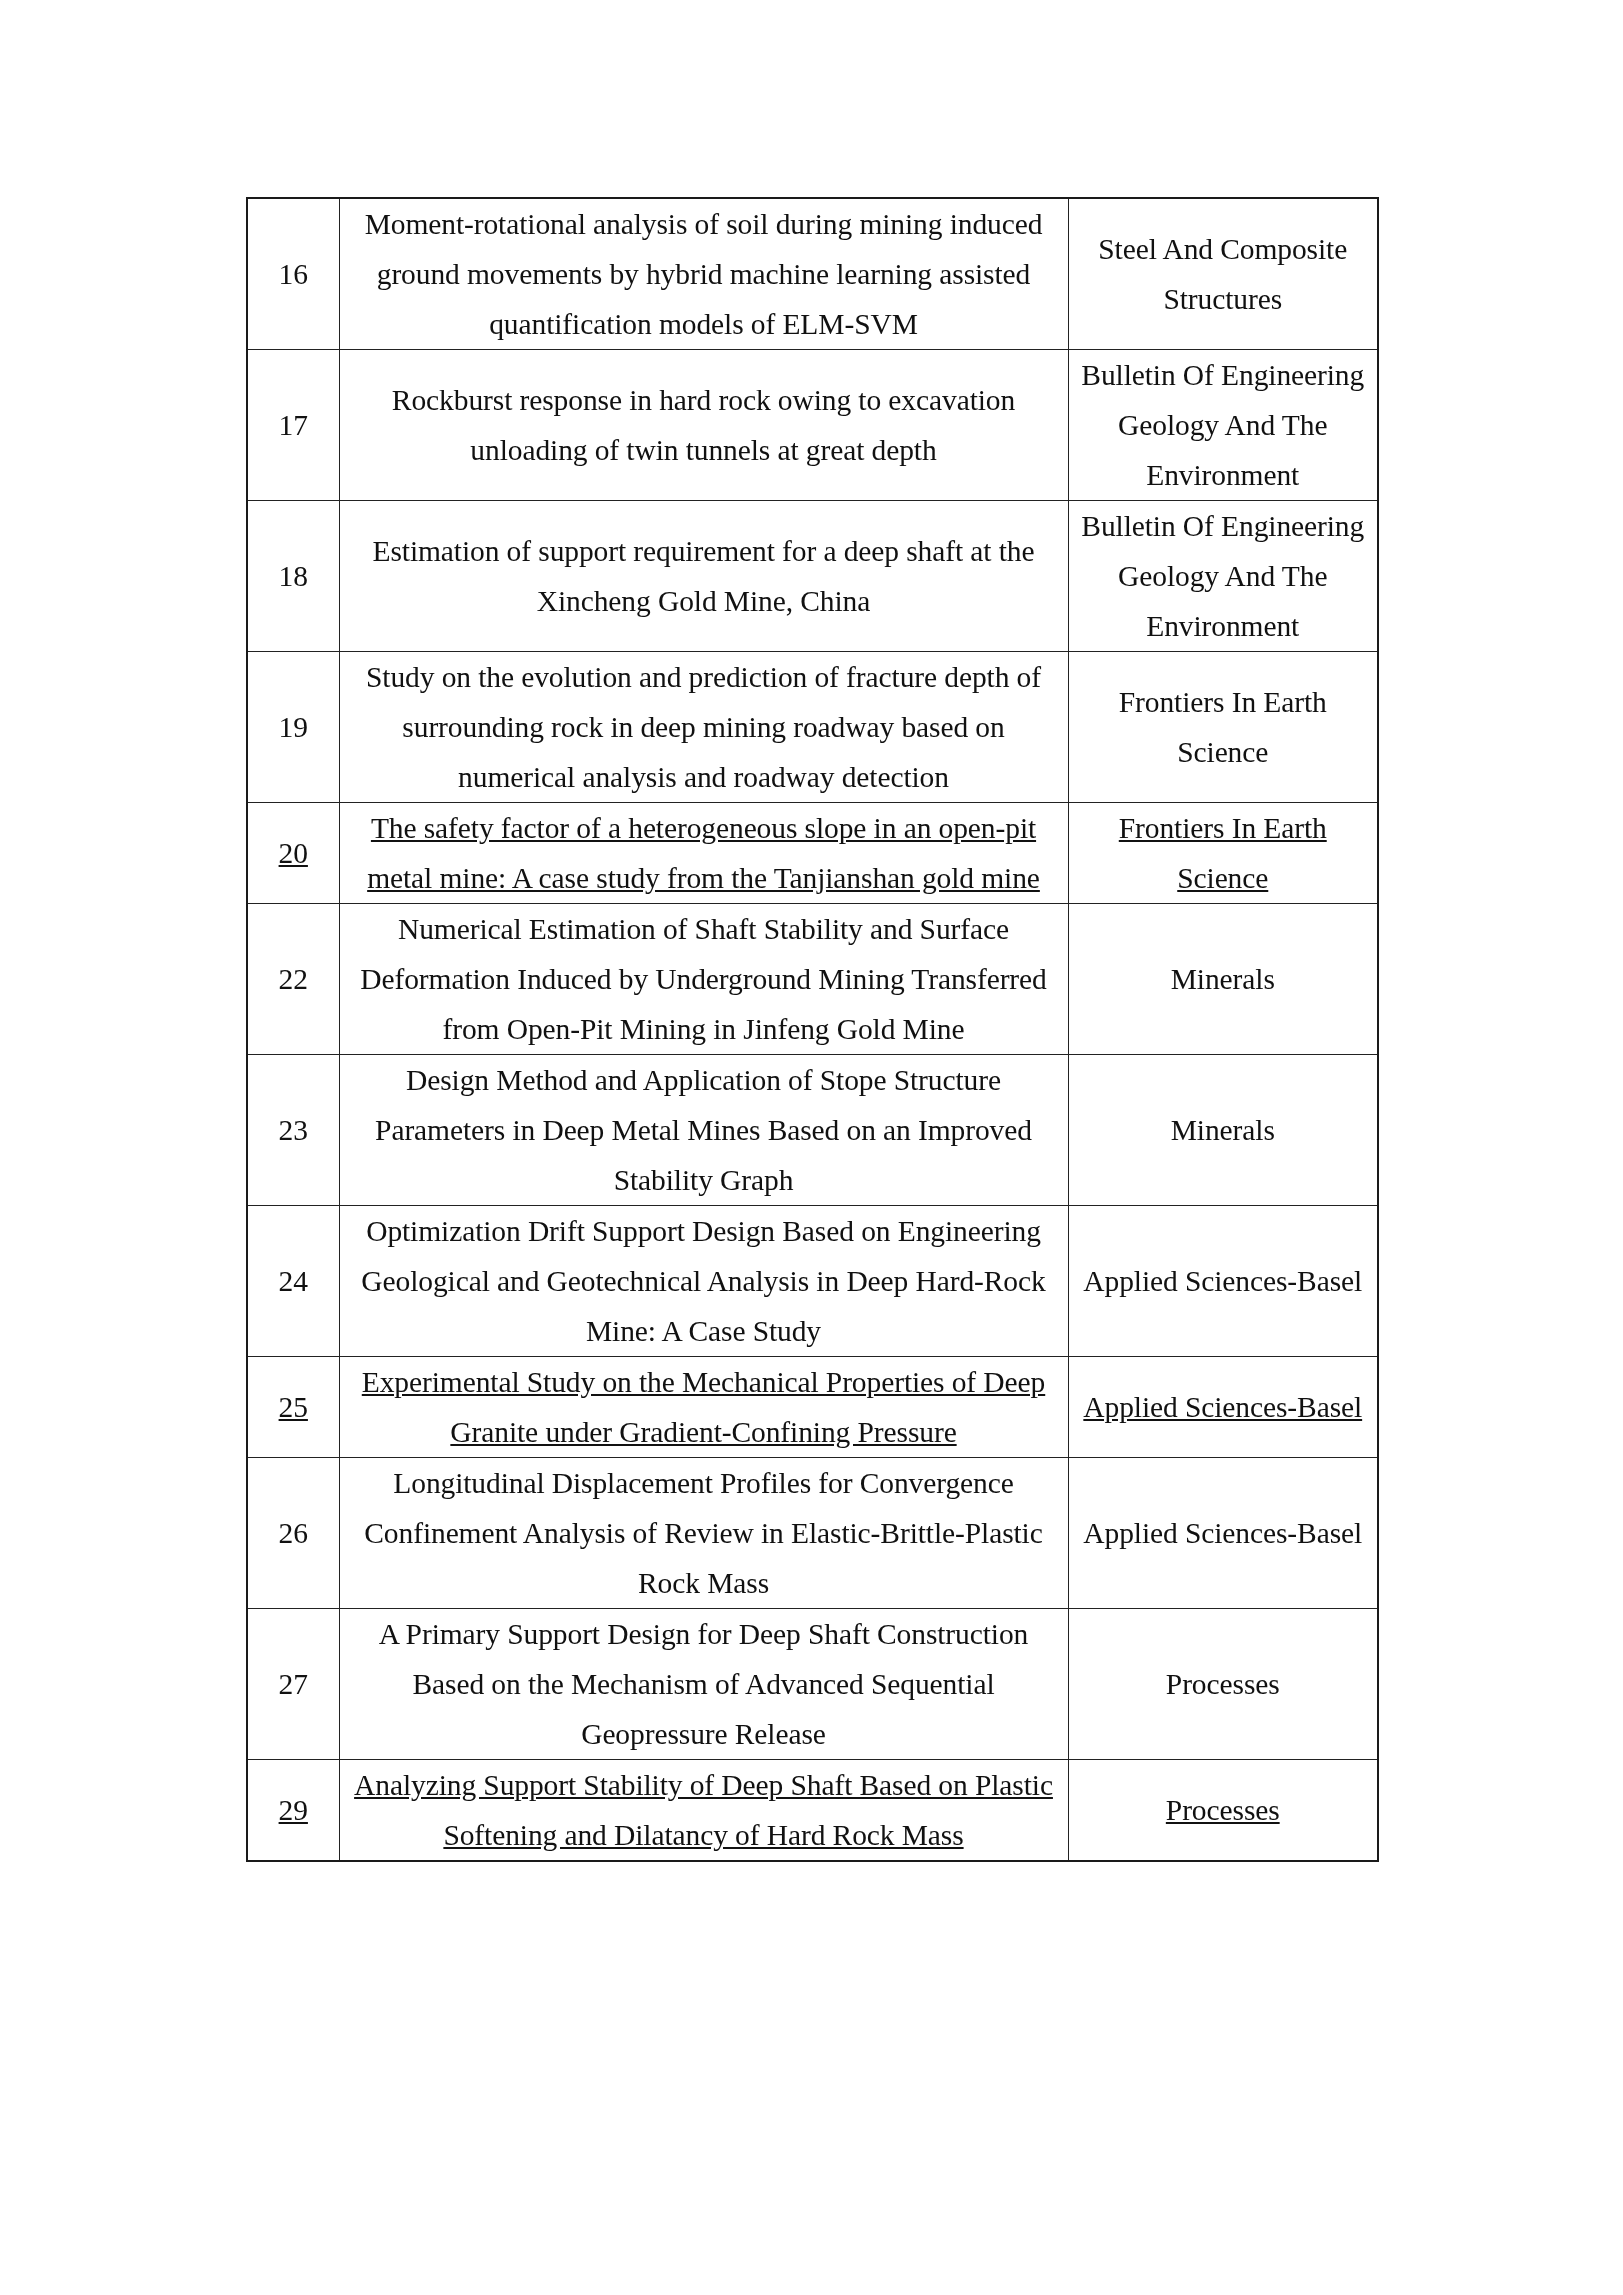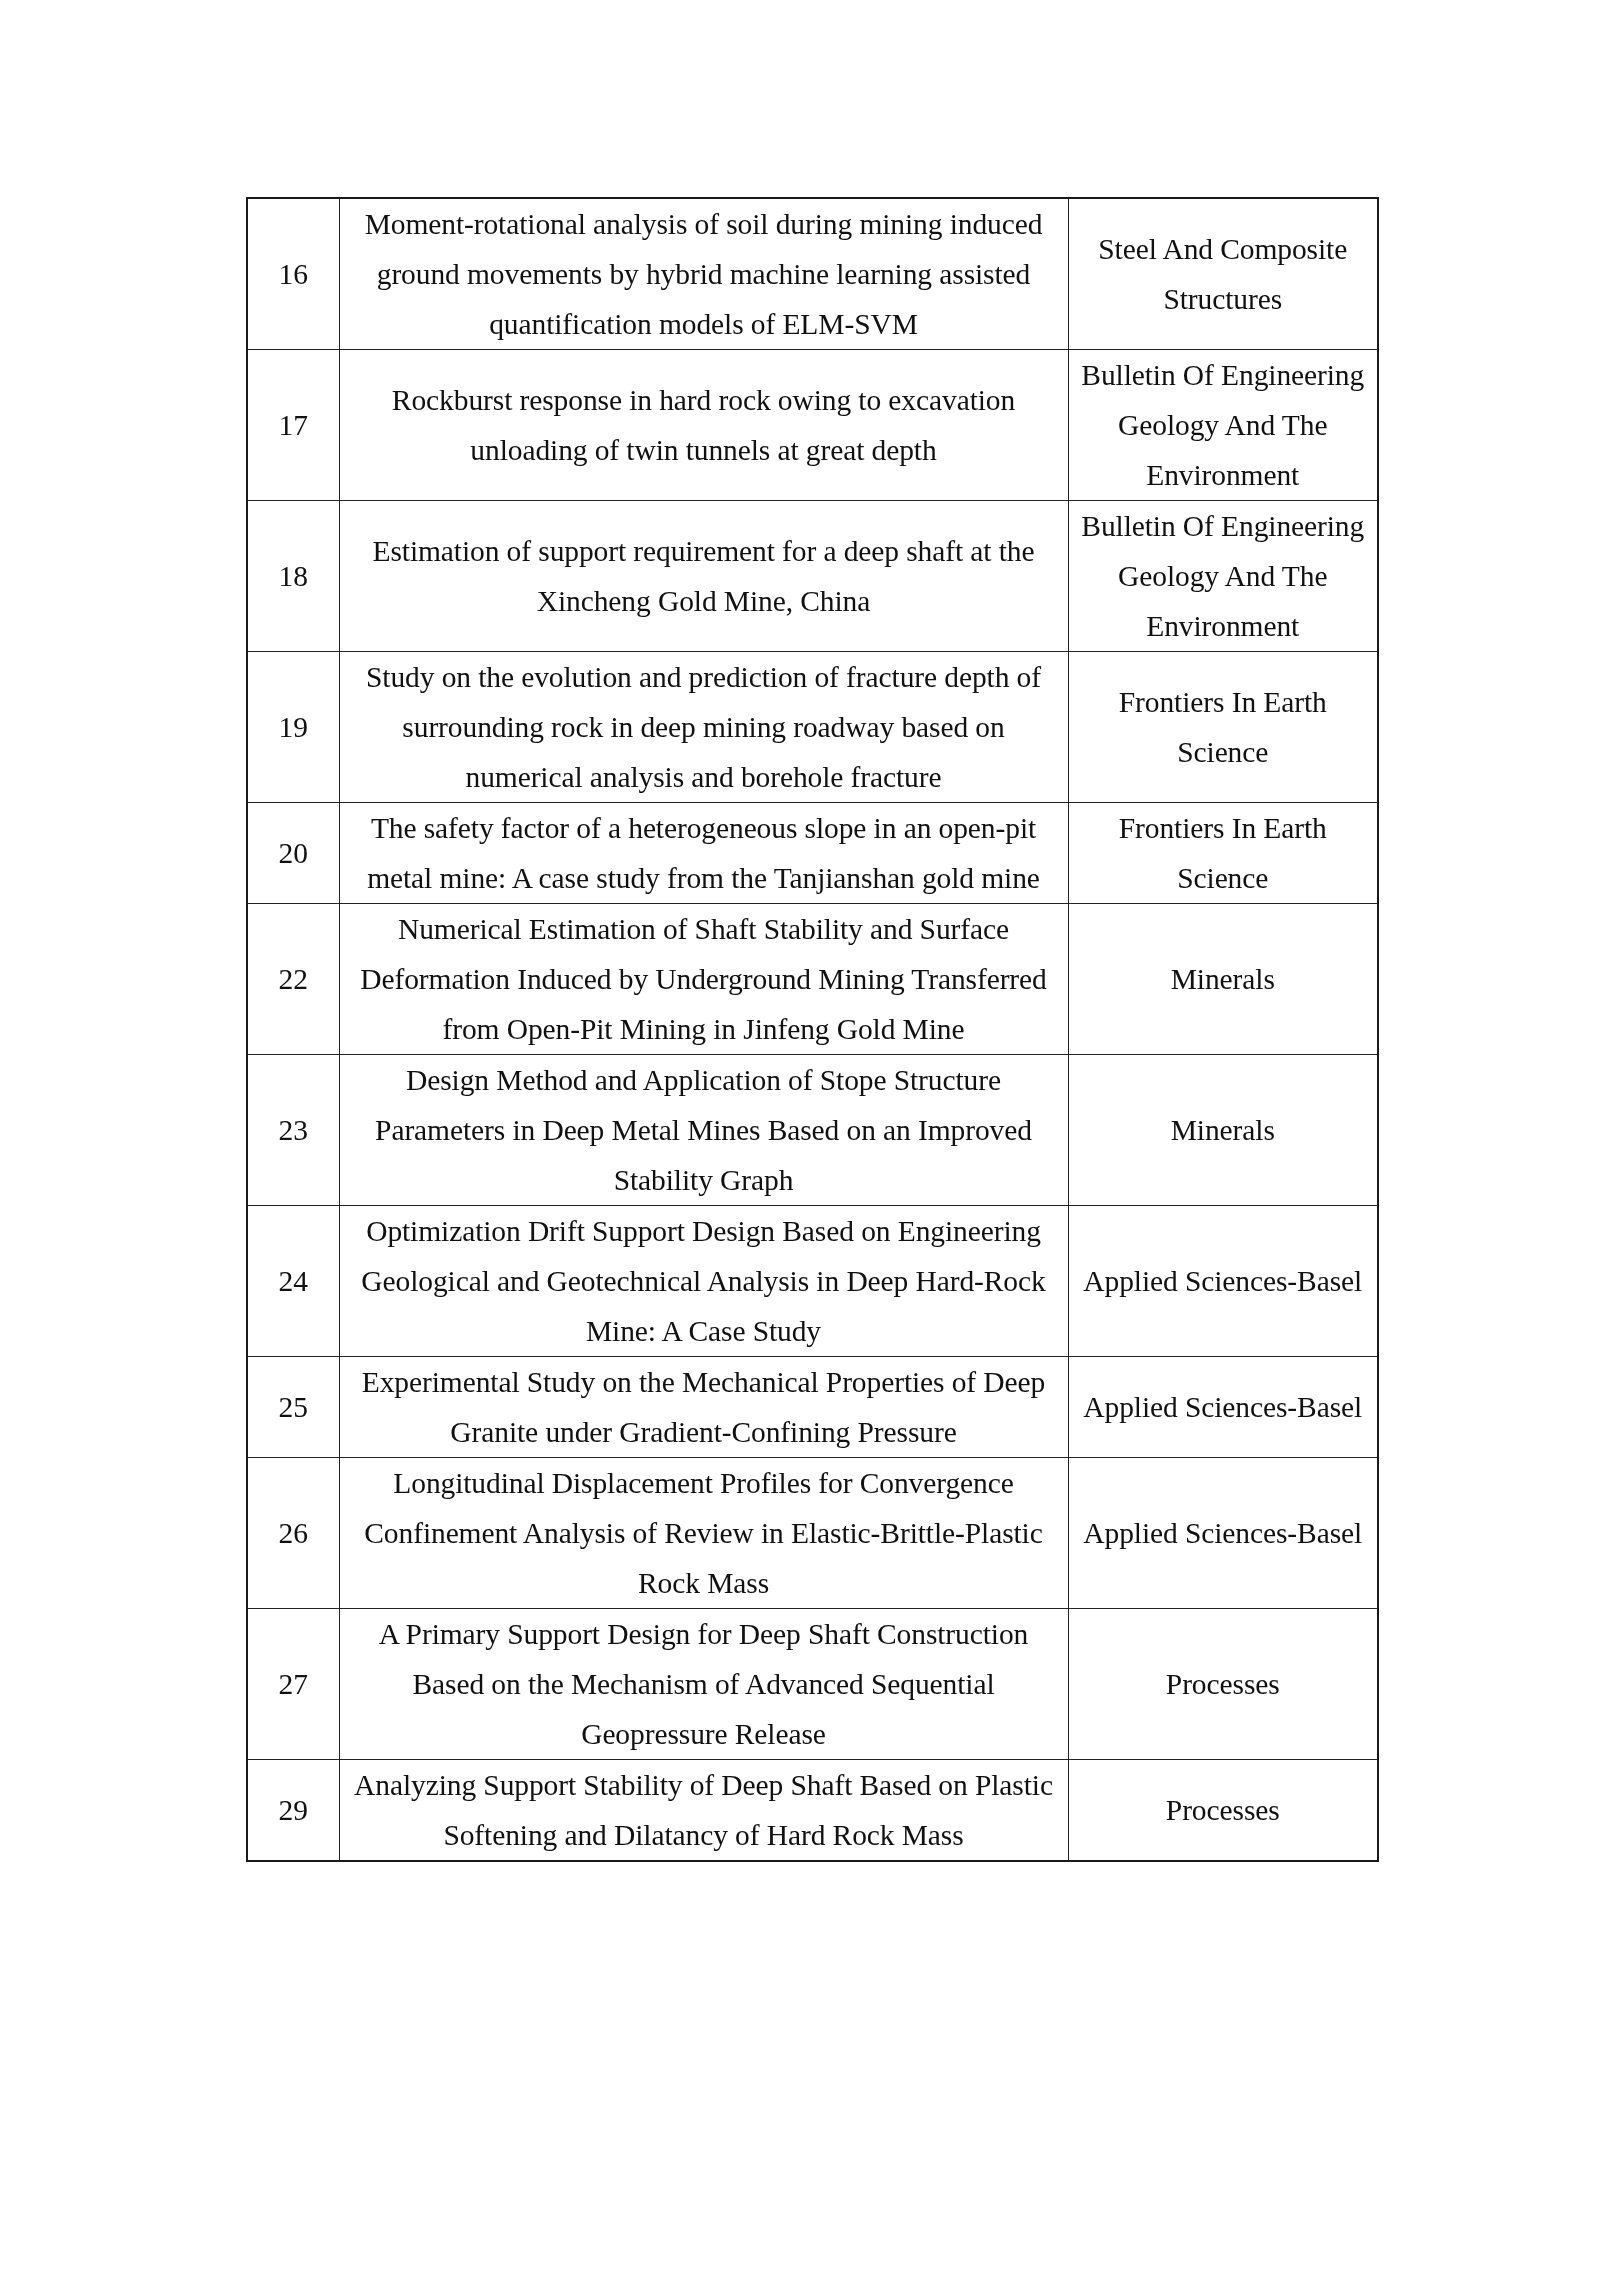--- a/index.html
+++ b/index.html
@@ -35,21 +35,21 @@
       border: 1.3px solid #222222;
       text-align: center;
       vertical-align: middle;
       font-size: 29.5px;
       line-height: 50px;
       padding: 0 9.2px;
       box-sizing: border-box;
       letter-spacing: -0.1px;
     }
     table.journal-table tr.rows-3 { height: 150px; }
-    table.journal-table tr.rows-2 { height: 100px; }
+    table.journal-table tr.rows-2 { height: 100px; text-decoration: underline; }
     col.c-num { width: 92px; }
     col.c-title { width: 729px; }
     col.c-journal { width: 310px; }
     td.num { padding: 0; }
     td.journal { padding: 0 6.5px; margin-top: 15px; }
     .line { display: block; white-space: nowrap; }
   </style>
 </head>
 <body>
 
@@ -95,21 +95,21 @@
             <span class="line">Bulletin Of Engineering</span>
             <span class="line">Geology And The</span>
             <span class="line">Environment</span>
           </td>
         </tr>
         <tr class="rows-3">
           <td class="num"><span>19</span></td>
           <td class="title">
             <span class="line">Study on the evolution and prediction of fracture depth of</span>
             <span class="line">surrounding rock in deep mining roadway based on</span>
-            <span class="line">numerical analysis and borehole fracture</span>
+            <span class="line">numerical analysis and roadway detection</span>
           </td>
           <td class="journal">
             <span class="line">Frontiers In Earth</span>
             <span class="line">Science</span>
           </td>
         </tr>
         <tr class="rows-2">
           <td class="num"><span>20</span></td>
           <td class="title">
             <span class="line">The safety factor of a heterogeneous slope in an open-pit</span>

